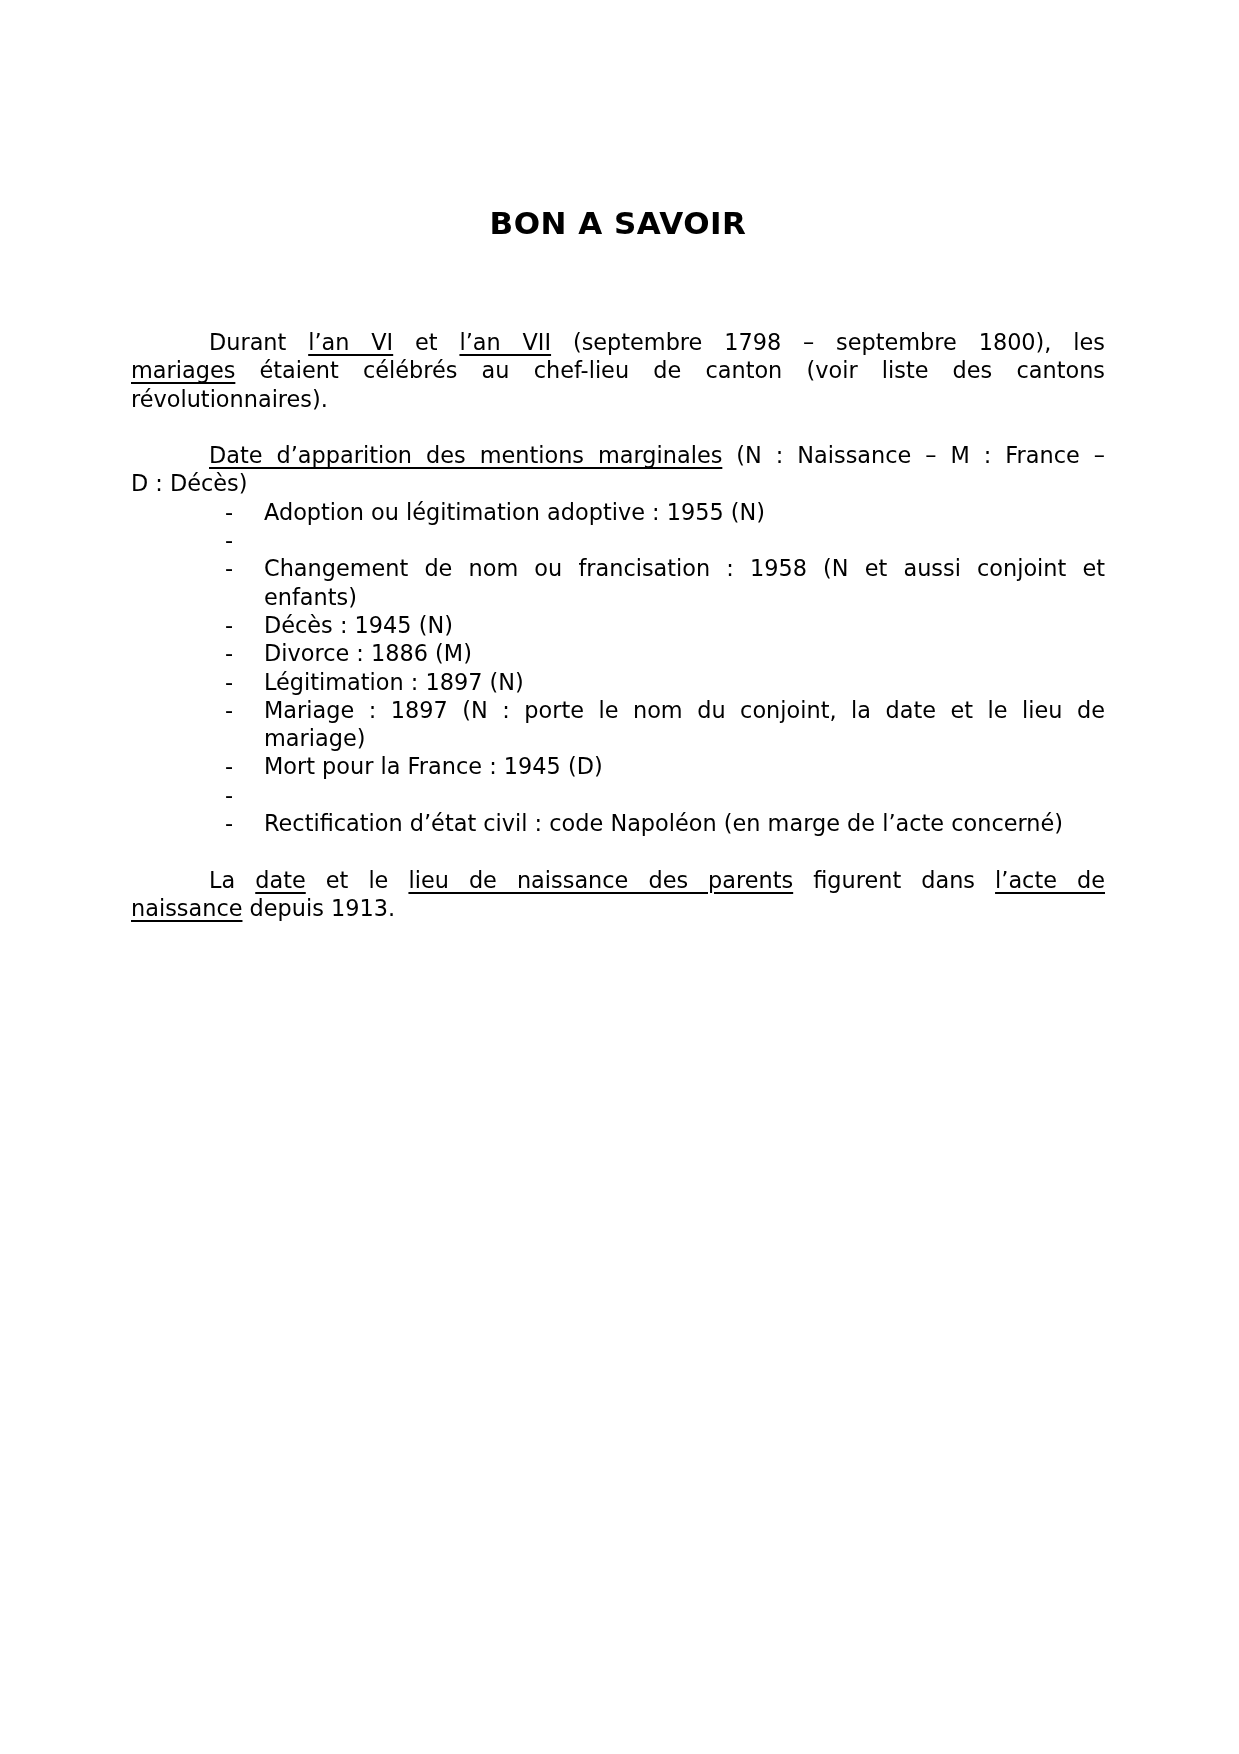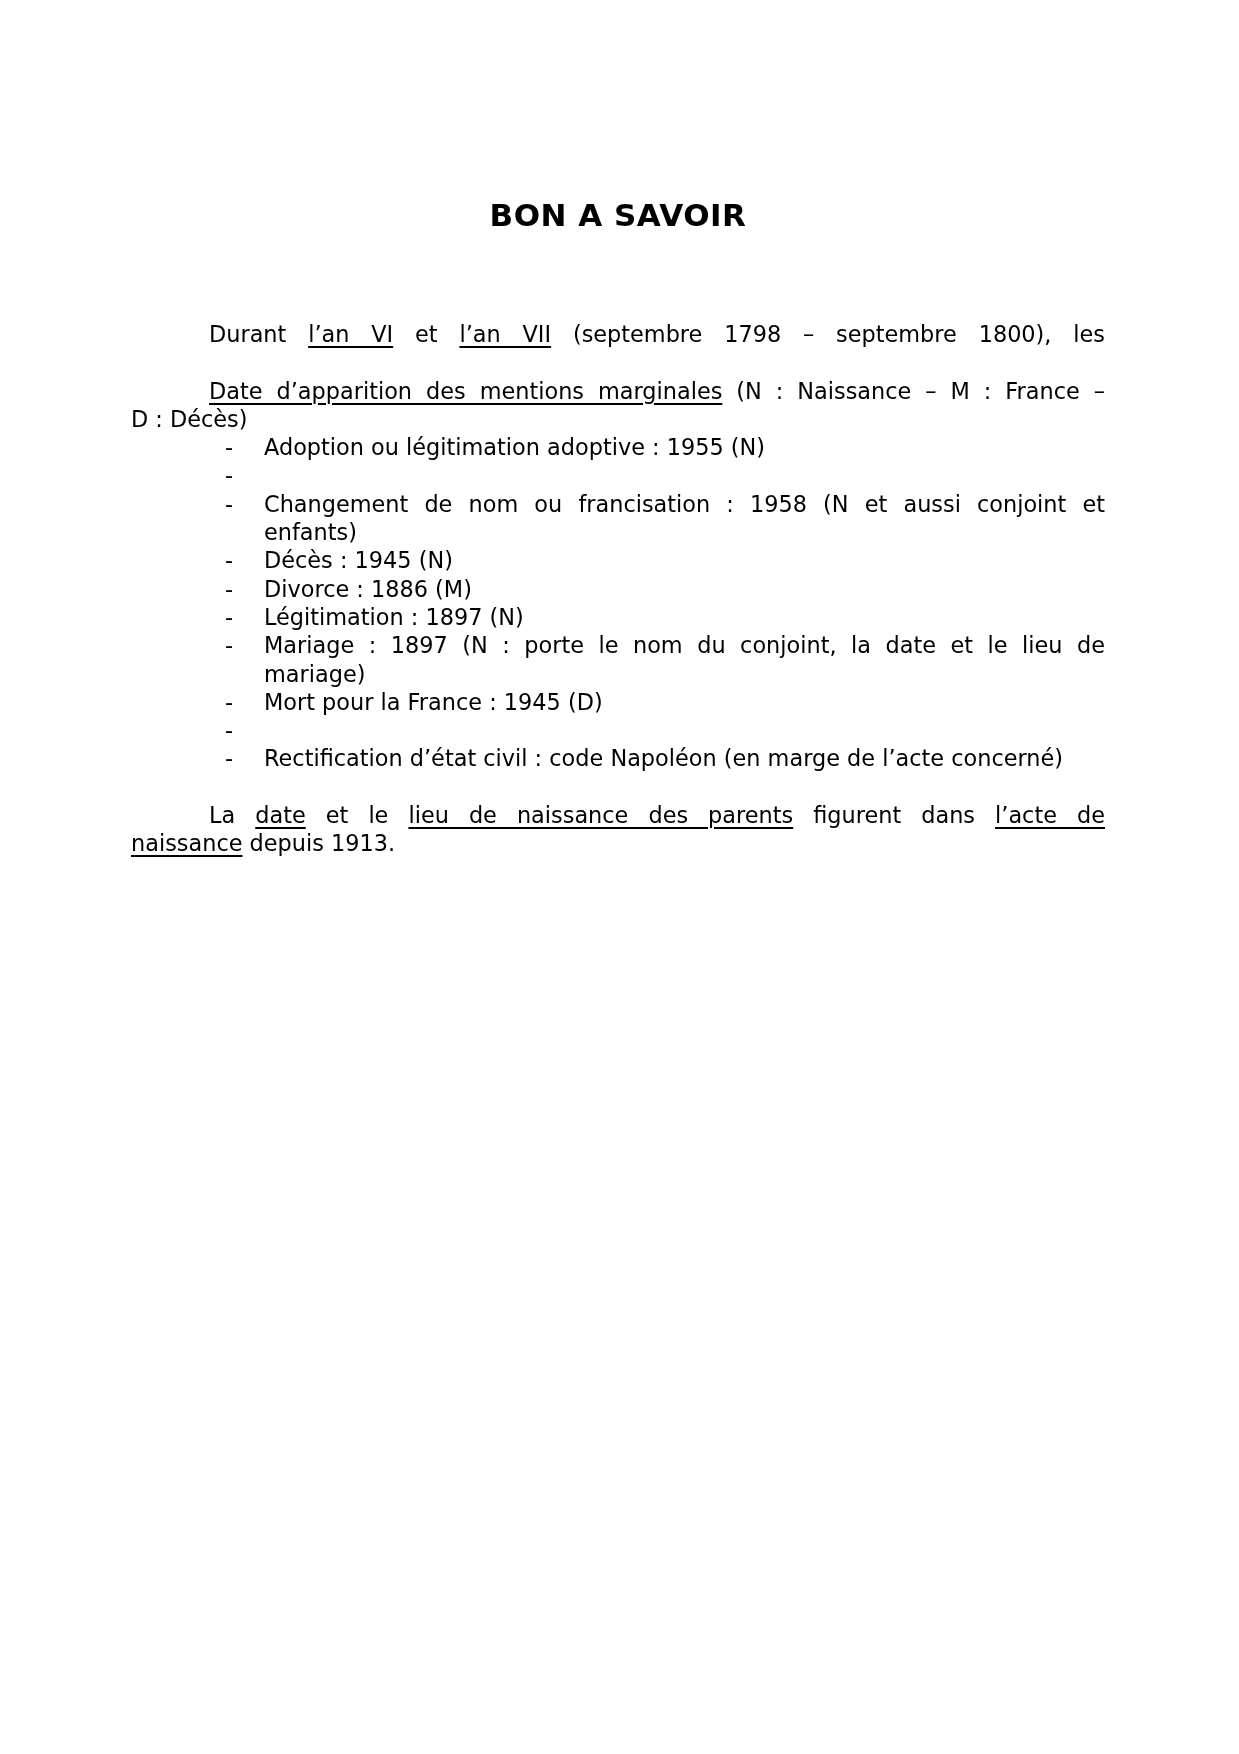--- a/index.html
+++ b/index.html
@@ -11,21 +11,21 @@
     position: relative;
     width: 1239px;
     height: 1754px;
     margin: 0;
     background: #ffffff;
     color: #000000;
     font-family: "DejaVu Sans", sans-serif;
     font-size: 22.4px;
     line-height: 28.3px;
     box-sizing: border-box;
-    padding: 4px 134px 0 131px;
+    padding: 12px 134px 0 131px;
     overflow: hidden;
   }
   .doc-title {
     margin-top: 190px;
     text-align: center;
     font-weight: bold;
     font-size: 31px;
     line-height: 42px;
     letter-spacing: 0.5px;
   }
@@ -67,20 +67,22 @@
   }
 </style>
 </head>
 <body>
 
 <div class="page">
   <div class="doc-title">BON A SAVOIR</div>
   <div class="doc-body">
       <div class="block paragraph">
         <div class="line justify indent"><span class="">Durant </span><span class="u">l’an VI</span><span class=""> et </span><span class="u">l’an VII</span><span class=""> (septembre 1798 – septembre 1800), les</span></div>
+        <div class="line justify"><span class="u">mariages</span><span class=""> étaient célébrés au chef-lieu de canton (voir liste des cantons</span></div>
+        <div class="line"><span class="">révolutionnaires).</span></div>
       </div>
       <div class="block paragraph gap-before">
         <div class="line justify indent"><span class="u">Date d’apparition des mentions marginales</span><span class=""> (N : Naissance – M : France –</span></div>
         <div class="line"><span class="">D : Décès)</span></div>
       </div>
       <div class="block list">
         <div class="list-item">
           <div class="list-marker">-</div>
           <div class="item-text">
             <div class="line"><span class="">Adoption ou légitimation adoptive : 1955 (N)</span></div>

